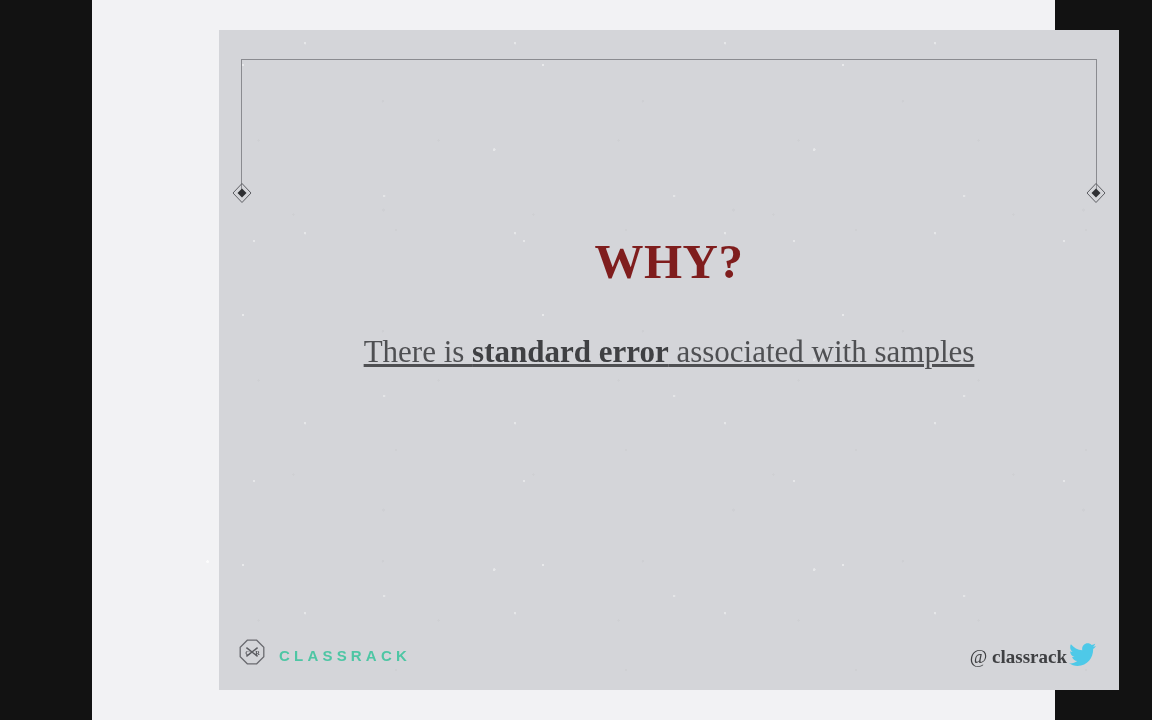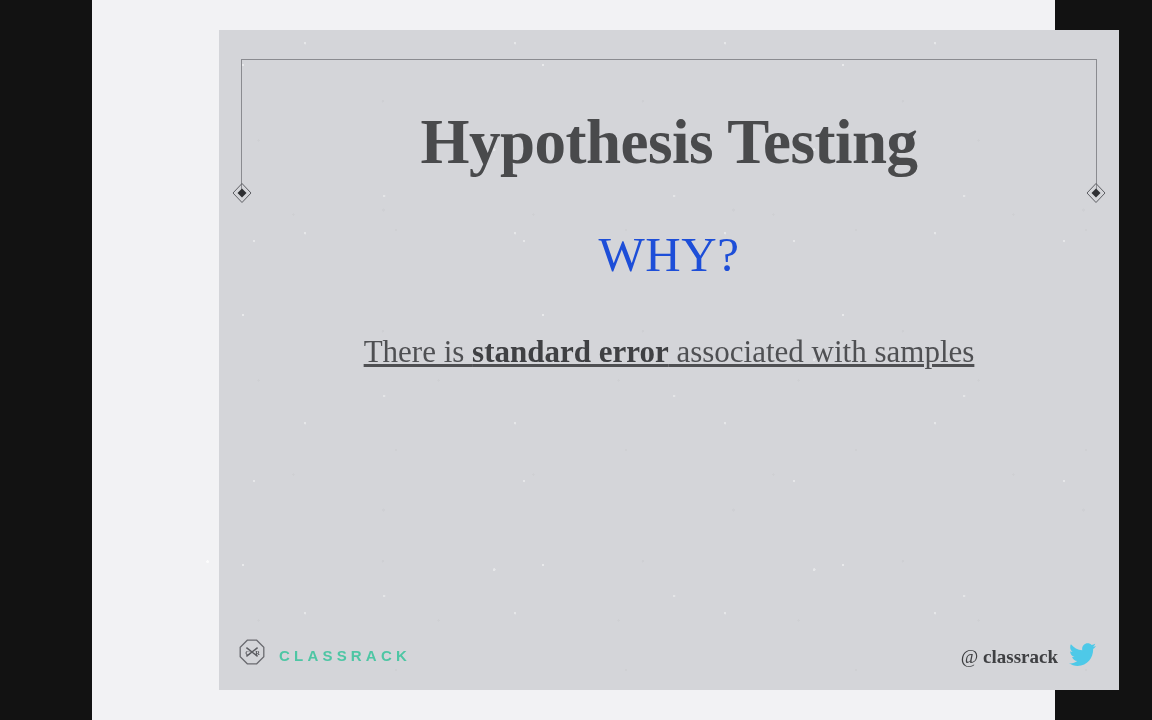--- a/index.html
+++ b/index.html
@@ -108,27 +108,27 @@
     color: #494a4c;
   }
 
   #why-block {
     position: absolute;
     left: 0; right: 0;
     top: 197px;
     text-align: center;
   }
   #slide-subtitle {
-    margin: 1px;
-    font-family: "Liberation Serif", serif;
-    font-weight: normal;
+    margin: 8px;
+    font-family: "Liberation Serif", serif;
+    font-weight: bold;
     font-size: 49px;
     line-height: 1.1;
     letter-spacing: 0.5px;
-    color: #1d4ed8;
+    color: #7f1d1d;
   }
 
   #body-block {
     position: absolute;
     left: 0; right: 0;
     top: 303px;
     text-align: center;
   }
   #slide-body {
     margin: 0;
@@ -158,21 +158,20 @@
     color: #4ec6a4;
   }
 
   
   #social-footer {
     position: absolute;
     right: 22px;
     bottom: 18px;
     display: flex;
     align-items: center;
-    gap: 9px;
   }
   #social-handle {
     font-family: "Liberation Serif", serif;
     font-size: 19px;
     font-weight: bold;
     color: #3f4043;
     white-space: nowrap;
   }
   #social-handle .at-sign { font-weight: normal; font-style: normal; }
 </style>
@@ -199,23 +198,20 @@
           <path d="M11 6.5 L15.5 11 L11 15.5 L6.5 11 Z" fill="#2f3033"></path>
         </svg>
       </div>
       <div class="diamond-ornament" id="ornament-right">
         <svg width="22" height="22" viewBox="0 0 22 22">
           <path d="M11 1.5 L20 11 L11 20.5 L2 11 Z" fill="none" stroke="#5d5e63" stroke-width="1"></path>
           <path d="M11 6.5 L15.5 11 L11 15.5 L6.5 11 Z" fill="#2f3033"></path>
         </svg>
       </div>
 
-      <div id="title-block">
-        <h1 id="slide-title">Hypothesis Testing</h1>
-      </div>
 
       <div id="why-block">
         <h2 id="slide-subtitle">WHY?</h2>
       </div>
 
       <div id="body-block">
         <p id="slide-body"><span>There is </span><span class="emphasis">standard error</span><span> associated with samples</span></p>
       </div>
 
       <div id="brand-footer">

